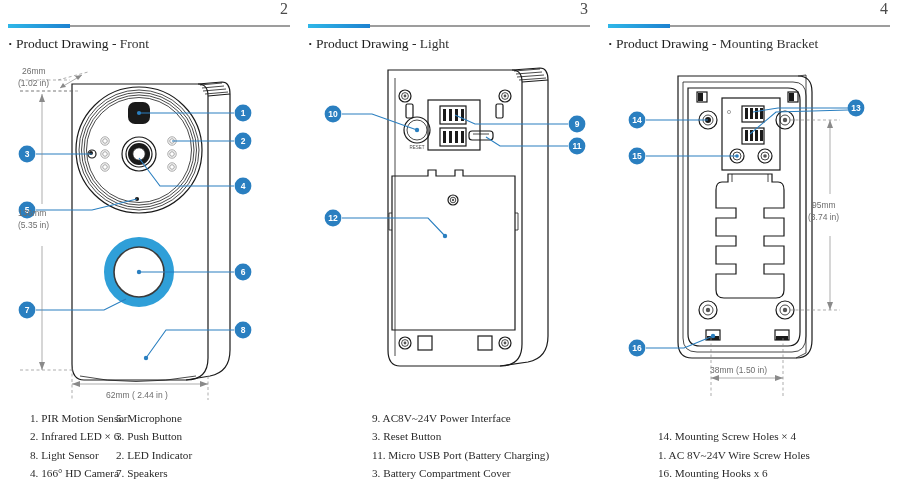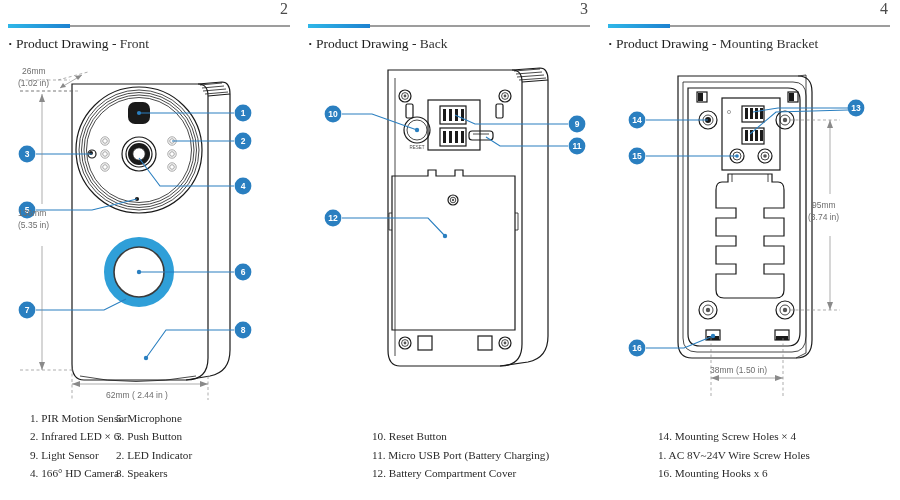--- a/index.html
+++ b/index.html
@@ -253,40 +253,40 @@
         <text class="dimtxt" x="18" y="158">136mm</text>
         <text class="dimtxt" x="18" y="170">(5.35 in)</text>
         <text class="dimtxt" x="106" y="340">62mm ( 2.44 in )</text>
       </svg>
     </div>
 
     <div class="legend two">
       <div class="col">
         <div>1. PIR Motion Sensor</div>
         <div>2. Infrared LED × 6</div>
-        <div>9. Light Sensor</div>
+        <div>8. Light Sensor</div>
         <div>4. 166°  HD Camera</div>
       </div>
       <div class="col">
         <div>5. Microphone</div>
         <div>3. Push Button</div>
         <div>2. LED Indicator</div>
-        <div>8. Speakers</div>
+        <div>7. Speakers</div>
       </div>
     </div>
   </div>
 
   <div class="panel p2">
     <div class="hdr">
       <div class="rule-wrap">
         <div class="rule-grey"></div>
         <div class="rule-blue"></div>
       </div>
       <div class="pagenum">3</div>
-      <div class="title"><span class="dot">·</span> <span class="strong">Product Drawing</span> <span class="strong">-</span> <span class="light">Back</span></div>
+      <div class="title"><span class="dot">·</span> <span class="strong">Product Drawing</span> <span class="strong">-</span> <span class="light">Light</span></div>
     </div>
 
     <div class="art">
       <svg width="320" height="345" viewBox="0 0 320 345" xmlns="http://www.w3.org/2000/svg">
         <defs>
           <style>
             .bln   { fill:none; stroke:#1a1a1a; stroke-width:1.2; }
             .blnth { fill:none; stroke:#1a1a1a; stroke-width:0.8; }
             .bcal  { fill:none; stroke:#2a7fc0; stroke-width:1.1; }
             .bbadge{ fill:#ffffff; font-family:"Liberation Sans",sans-serif; font-size:8.5px; font-weight:700; text-anchor:middle; }
@@ -399,23 +399,24 @@
           <g>
             <circle cx="33" cy="160" r="8.4" fill="#2a7fc0"></circle>
             <text class="bbadge" x="33" y="163.4">12</text>
           </g>
         </g>
       </svg>
     </div>
 
     <div class="legend one">
       <div class="col">
-        <div>10. Reset Button</div>
+        <div>9. AC8V~24V Power Interface</div>
+        <div>3. Reset Button</div>
         <div>11. Micro USB Port (Battery Charging)</div>
-        <div>12. Battery Compartment Cover</div>
+        <div>3. Battery Compartment Cover</div>
       </div>
     </div>
   </div>
 
   <div class="panel p3">
     <div class="hdr">
       <div class="rule-wrap">
         <div class="rule-grey"></div>
         <div class="rule-blue"></div>
       </div>

